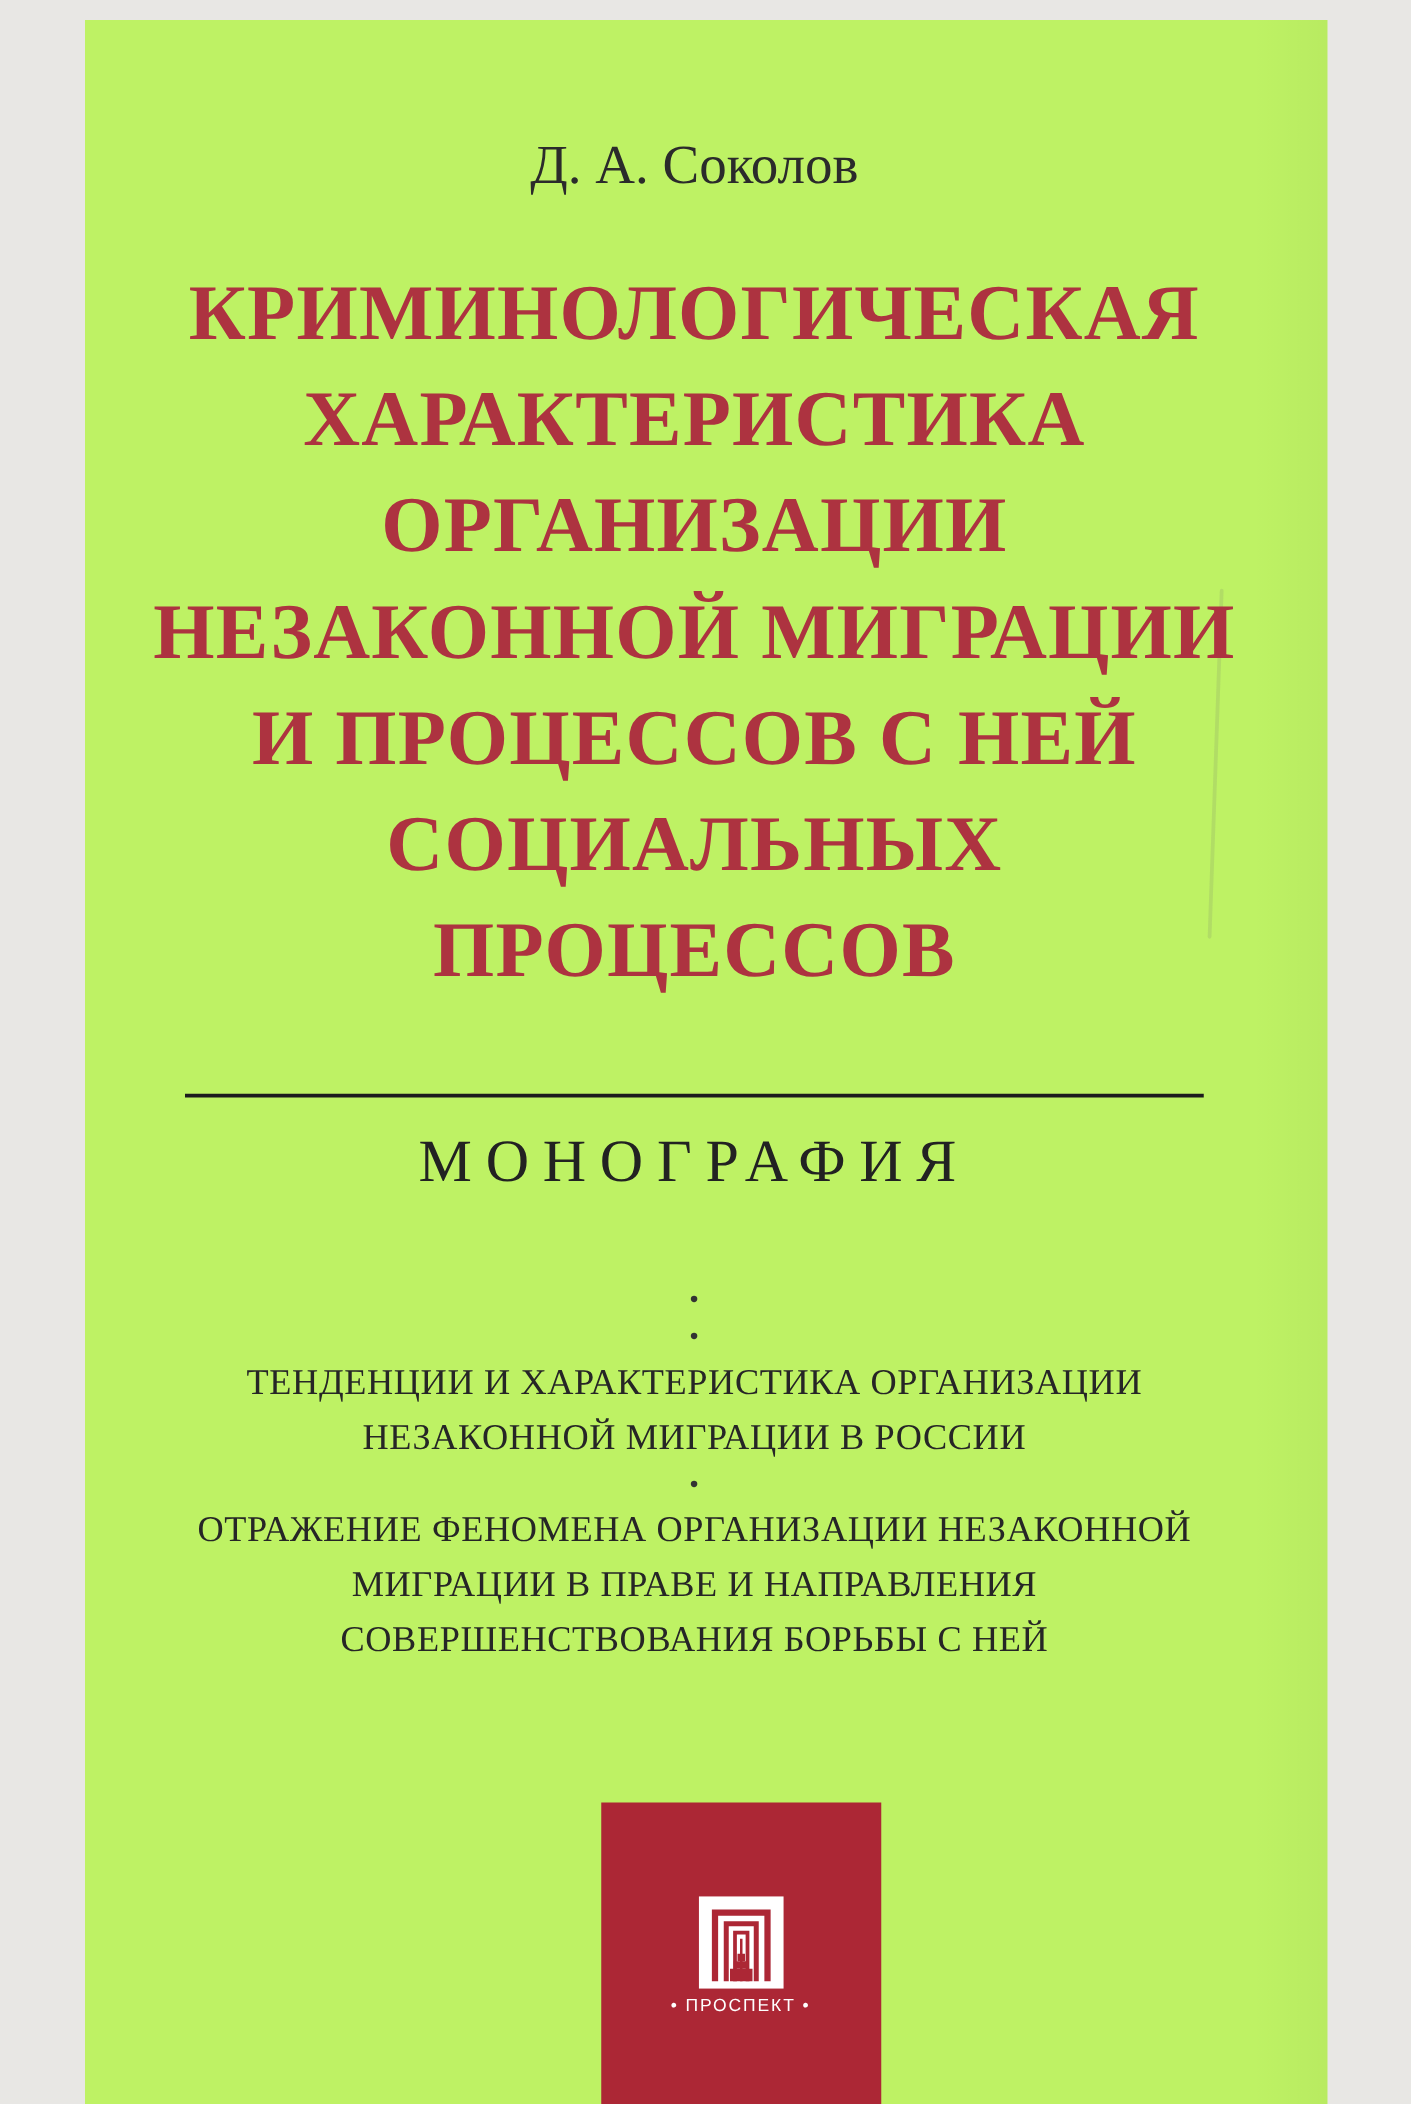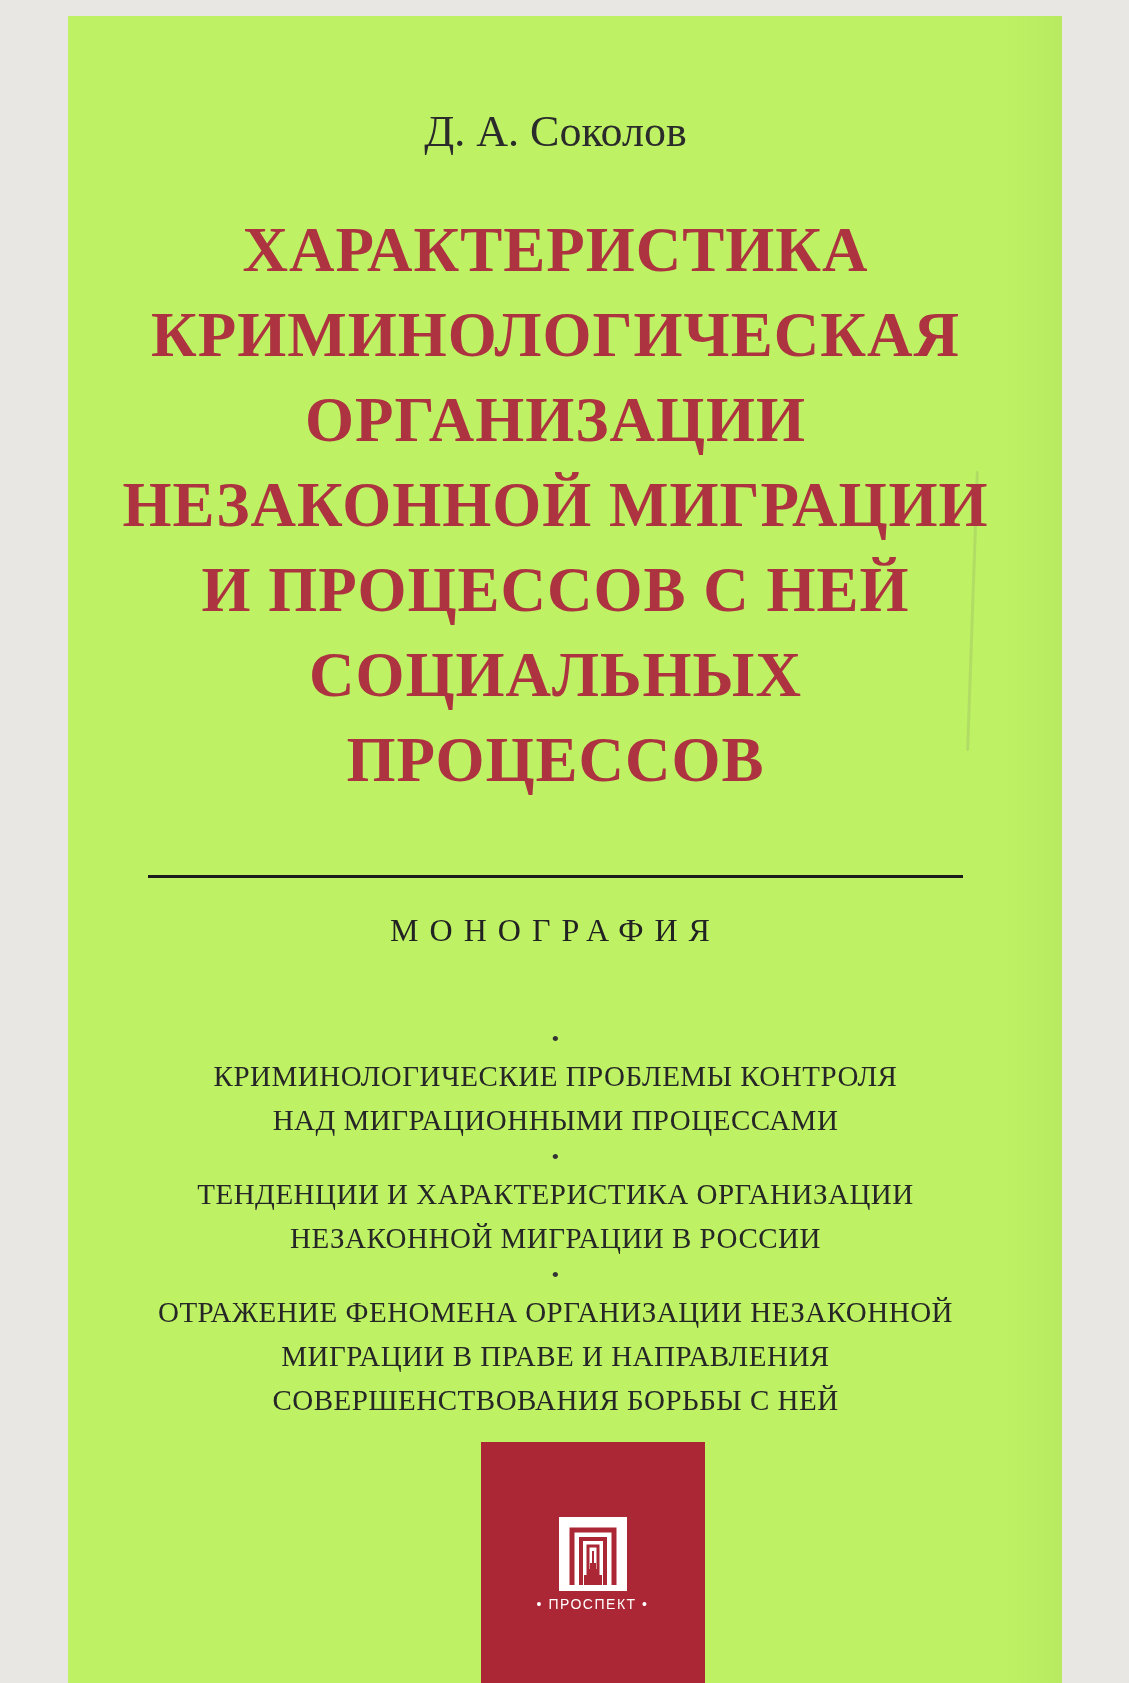--- a/index.html
+++ b/index.html
@@ -62,21 +62,21 @@
   }
   .title .tl { display: block; }
   .rule {
     width: 815px;
     height: 3px;
     margin: 72px auto 0 auto;
     background: #1c1c1c;
   }
   .subtitle {
     margin-top: 26px;
-    font-size: 32px;
+    font-size: 48px;
     line-height: 52px;
     letter-spacing: 11px;
     color: #222;
   }
   .topics {
     margin-top: 68px;
     font-size: 29px;
     line-height: 44px;
     letter-spacing: 0.5px;
     color: #262626;
@@ -112,38 +112,34 @@
 <body>
 
 <div class="cover">
   <div class="crease"></div>
   <div class="edge-shade"></div>
 
   <div class="content">
     <div class="author">Д. А. Соколов</div>
 
     <h1 class="title" style="color:#ad3340;">
+      <span class="tl">КРИМИНОЛОГИЧЕСКАЯ</span>
       <span class="tl">ХАРАКТЕРИСТИКА</span>
-      <span class="tl">КРИМИНОЛОГИЧЕСКАЯ</span>
       <span class="tl">ОРГАНИЗАЦИИ</span>
       <span class="tl">НЕЗАКОННОЙ МИГРАЦИИ</span>
       <span class="tl">И ПРОЦЕССОВ С НЕЙ</span>
       <span class="tl">СОЦИАЛЬНЫХ ПРОЦЕССОВ</span>
     </h1>
 
     <div class="rule"></div>
 
     <div class="subtitle">МОНОГРАФИЯ</div>
 
     <div class="topics">
       <div class="topic-sep">•</div>
-      <div class="topic">
-        <div>КРИМИНОЛОГИЧЕСКИЕ ПРОБЛЕМЫ КОНТРОЛЯ</div>
-        <div>НАД МИГРАЦИОННЫМИ ПРОЦЕССАМИ</div>
-      </div>
       <div class="topic-sep">•</div>
       <div class="topic">
         <div>ТЕНДЕНЦИИ И ХАРАКТЕРИСТИКА ОРГАНИЗАЦИИ</div>
         <div>НЕЗАКОННОЙ МИГРАЦИИ В РОССИИ</div>
       </div>
       <div class="topic-sep">•</div>
       <div class="topic">
         <div>ОТРАЖЕНИЕ ФЕНОМЕНА ОРГАНИЗАЦИИ НЕЗАКОННОЙ</div>
         <div>МИГРАЦИИ В ПРАВЕ И НАПРАВЛЕНИЯ</div>
         <div>СОВЕРШЕНСТВОВАНИЯ БОРЬБЫ С НЕЙ</div>

